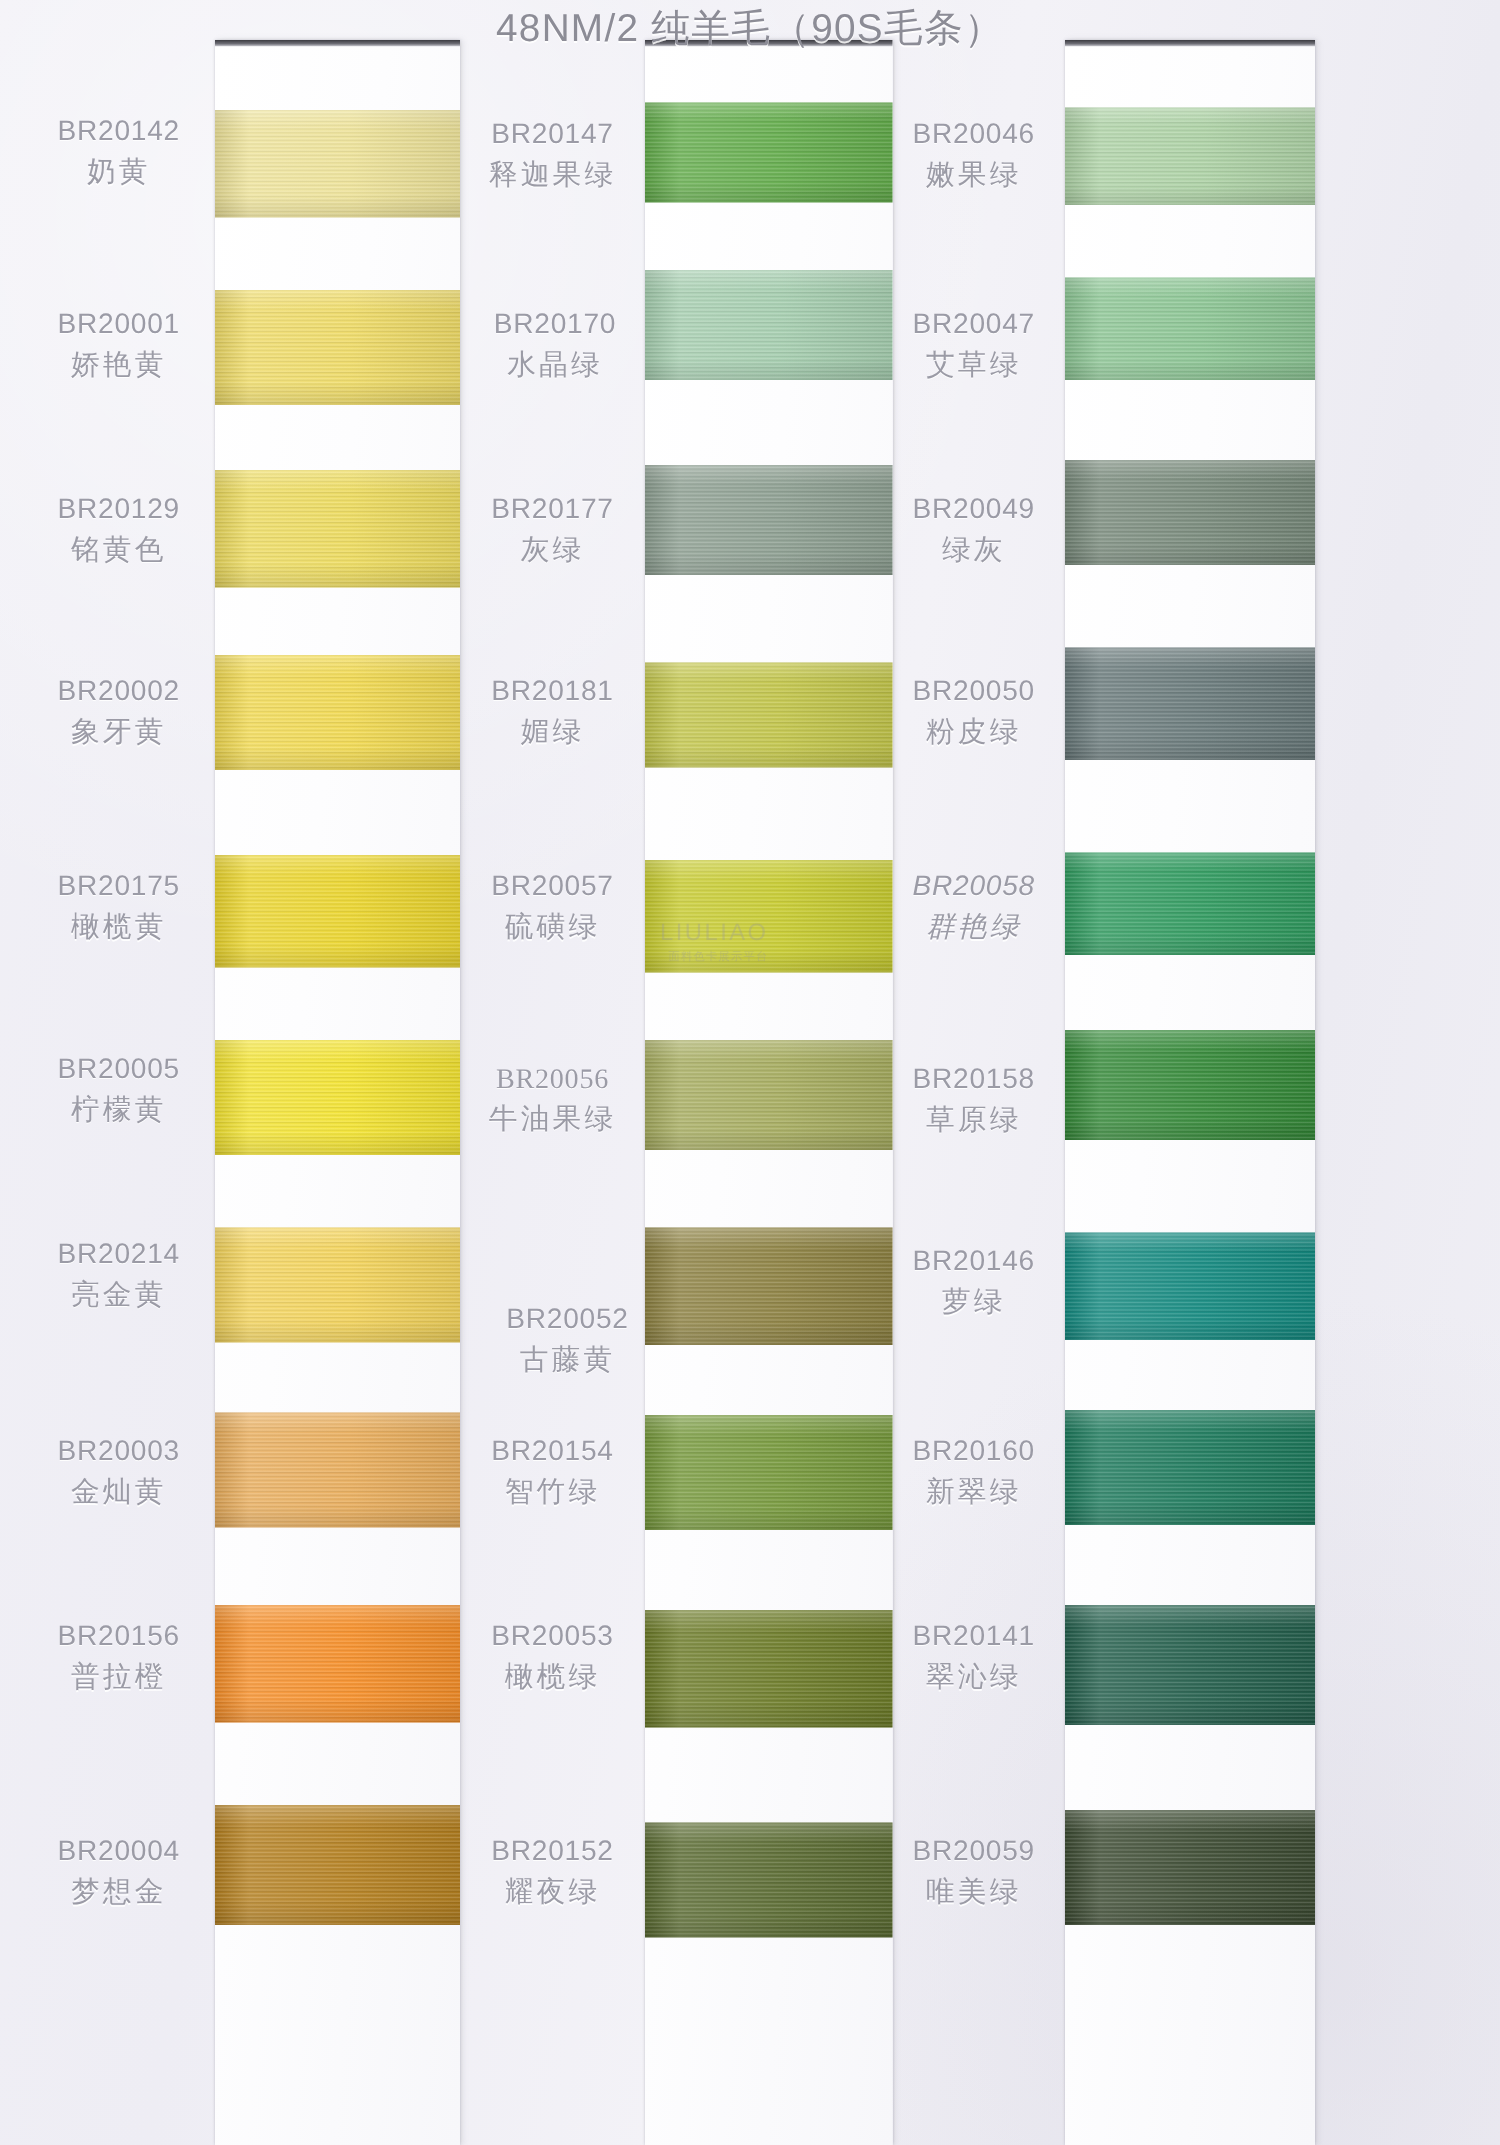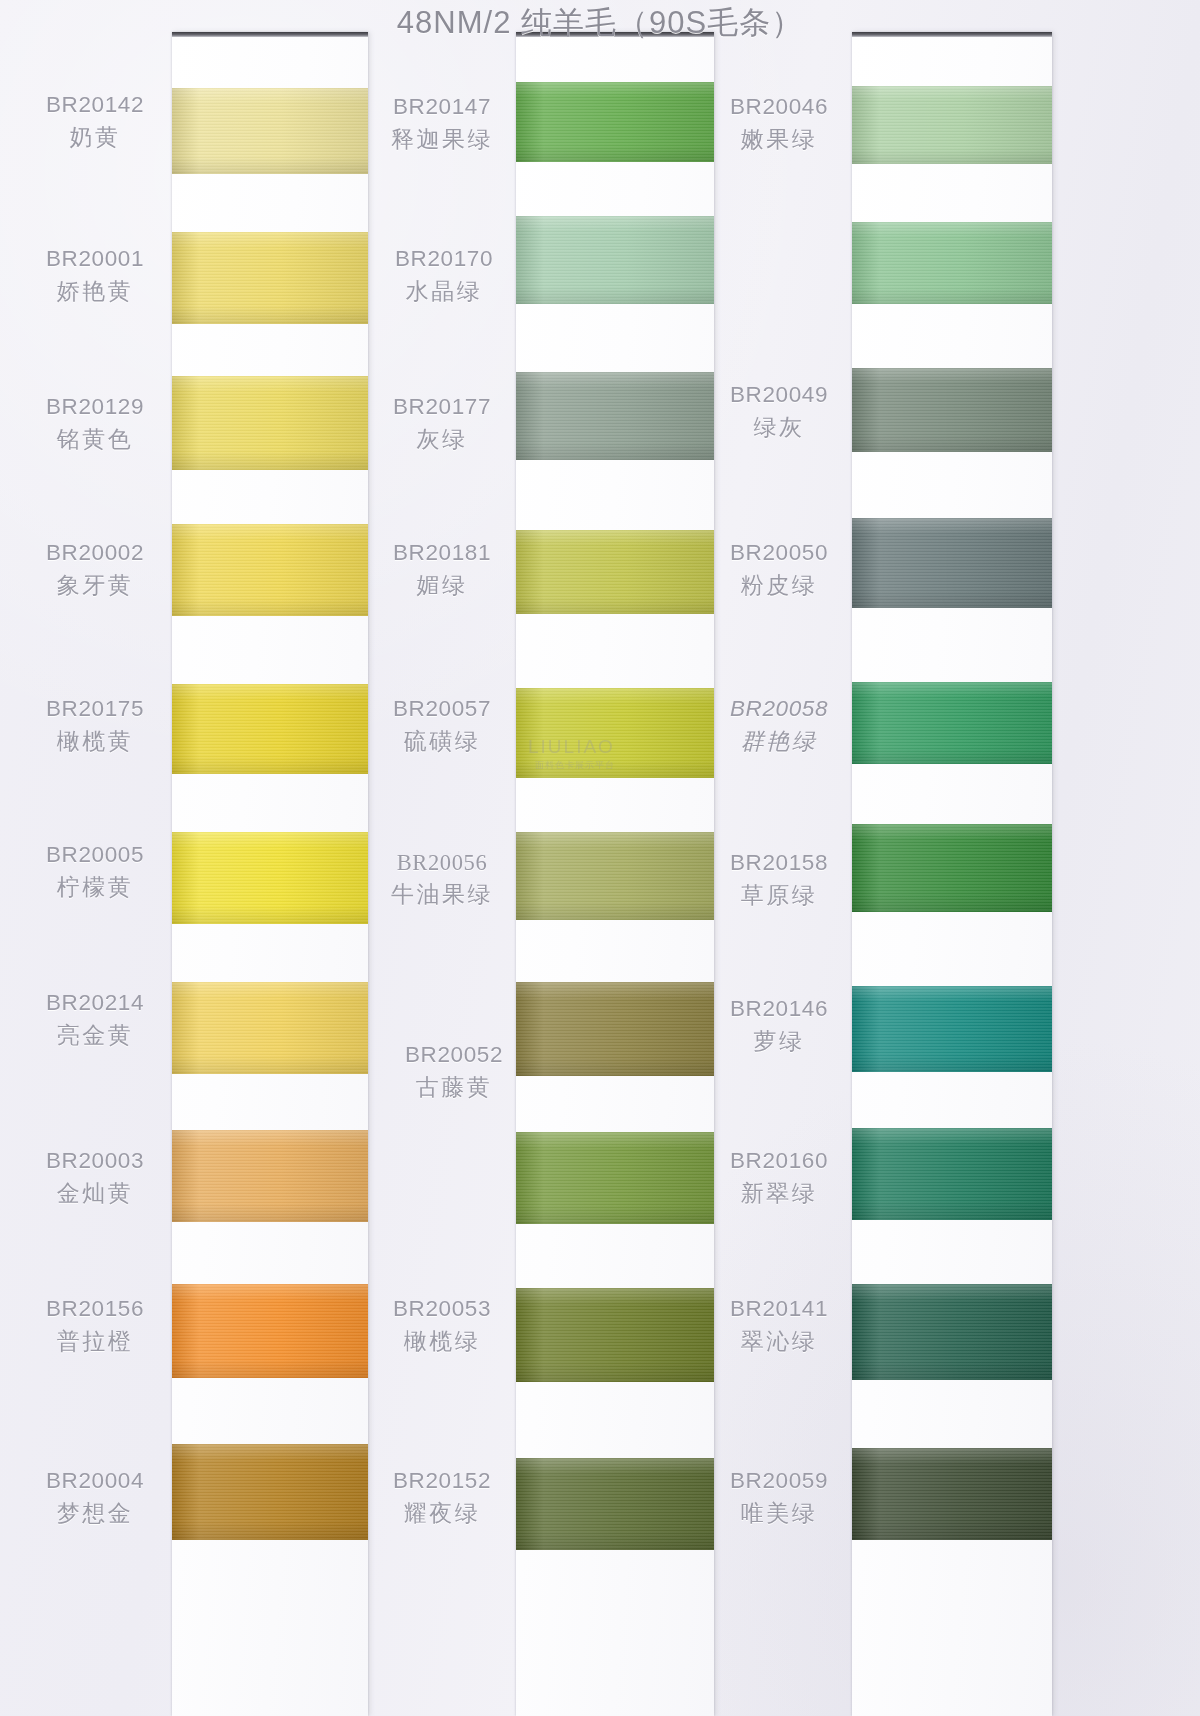--- a/index.html
+++ b/index.html
@@ -233,20 +233,24 @@
       <div class="label" style="left: 368px; width: 148px; top: 848px; font-family: Liberation Serif, serif;">
         <span class="code">BR20056</span>
         <span class="name">牛油果绿</span>
       </div>
       <div class="yarn" style="left: 516px; width: 198px; top: 982px; height: 94px; background: rgb(141, 129, 65);"></div>
       <div class="label" style="left: 368px; width: 172px; top: 1040px;">
         <span class="code">BR20052</span>
         <span class="name">古藤黄</span>
       </div>
       <div class="yarn" style="left: 516px; width: 198px; top: 1132px; height: 92px; background: rgb(118, 153, 59);"></div>
+      <div class="label" style="left: 368px; width: 148px; top: 1146px;">
+        <span class="code">BR20154</span>
+        <span class="name">智竹绿</span>
+      </div>
       <div class="yarn" style="left: 516px; width: 198px; top: 1288px; height: 94px; background: rgb(109, 124, 40);"></div>
       <div class="label" style="left: 368px; width: 148px; top: 1294px;">
         <span class="code">BR20053</span>
         <span class="name">橄榄绿</span>
       </div>
       <div class="yarn" style="left: 516px; width: 198px; top: 1458px; height: 92px; background: rgb(90, 107, 49);"></div>
       <div class="label" style="left: 368px; width: 148px; top: 1466px;">
         <span class="code">BR20152</span>
         <span class="name">耀夜绿</span>
       </div>
@@ -254,22 +258,26 @@
     <div class="col" style="left: 0px; width: 1200px;">
       <div class="card" style="left: 852px; width: 200px; height: 1684px;">
         <div class="topedge"></div>
       </div>
       <div class="yarn" style="left: 852px; width: 200px; top: 86px; height: 78px; background: rgb(174, 211, 166);"></div>
       <div class="label" style="left: 706px; width: 146px; top: 92px;">
         <span class="code">BR20046</span>
         <span class="name">嫩果绿</span>
       </div>
       <div class="yarn" style="left: 852px; width: 200px; top: 222px; height: 82px; background: rgb(140, 198, 148);"></div>
+      <div class="label" style="left: 706px; width: 146px; top: 244px;">
+        <span class="code">BR20047</span>
+        <span class="name">艾草绿</span>
+      </div>
       <div class="yarn" style="left: 852px; width: 200px; top: 368px; height: 84px; background: rgb(119, 137, 122);"></div>
-      <div class="label" style="left: 706px; width: 146px; top: 380px;">
+      <div class="label" style="left: 706px; width: 146px; top: 392px;">
         <span class="code">BR20049</span>
         <span class="name">绿灰</span>
       </div>
       <div class="yarn" style="left: 852px; width: 200px; top: 518px; height: 90px; background: rgb(104, 121, 122);"></div>
       <div class="label" style="left: 706px; width: 146px; top: 538px;">
         <span class="code">BR20050</span>
         <span class="name">粉皮绿</span>
       </div>
       <div class="yarn" style="left: 852px; width: 200px; top: 682px; height: 82px; background: rgb(47, 155, 95);"></div>
       <div class="label" style="left: 706px; width: 146px; top: 694px; font-style: italic;">

